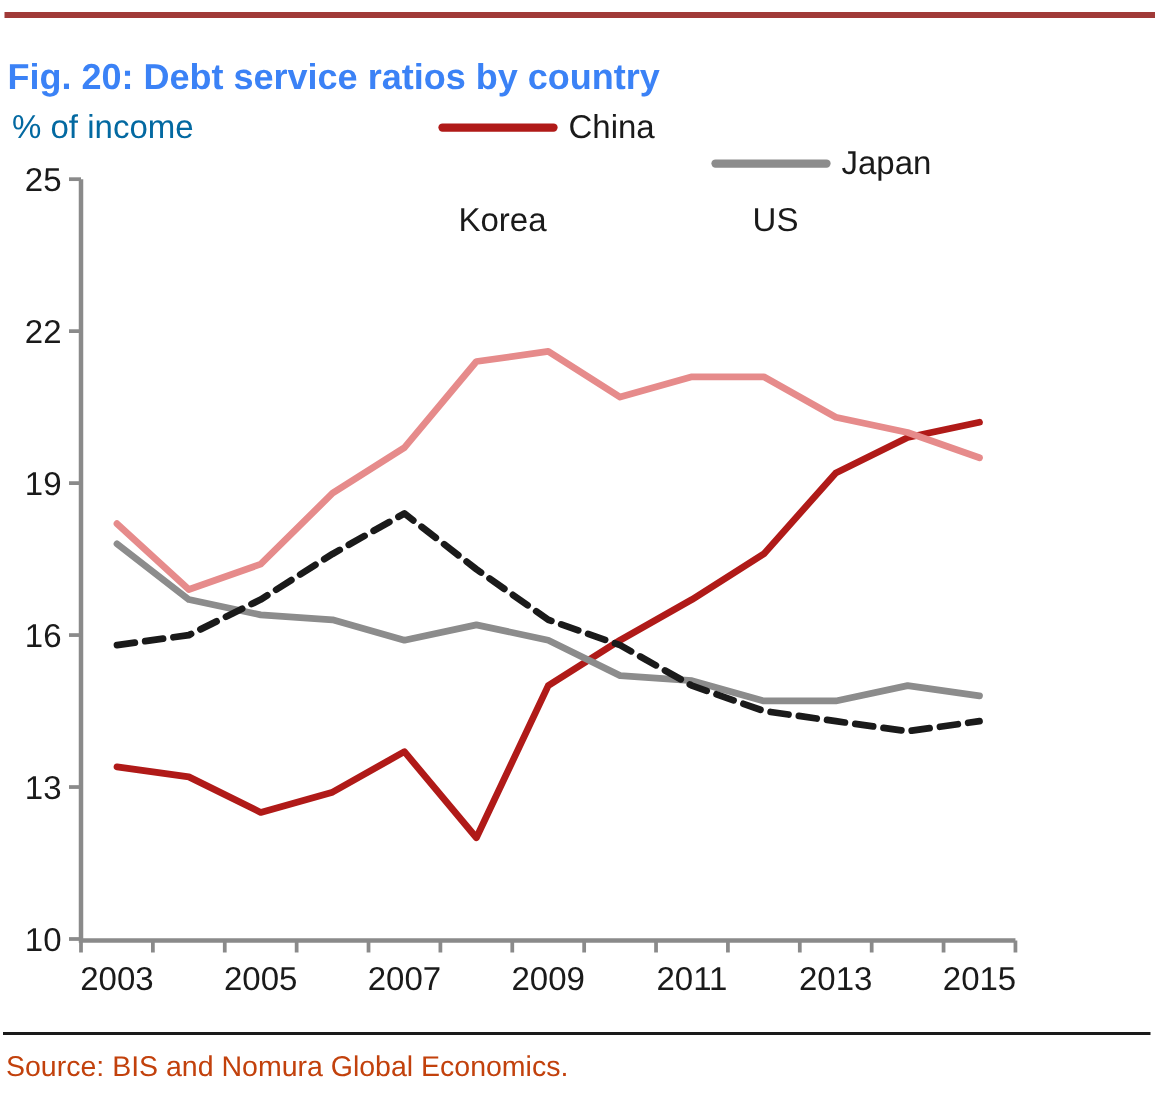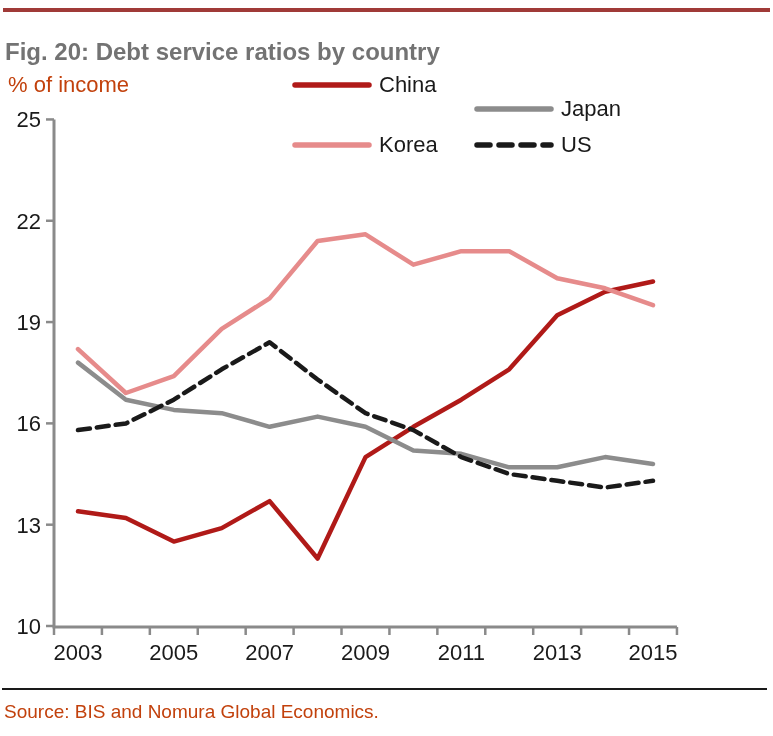--- a/index.html
+++ b/index.html
@@ -1,22 +1,22 @@
 <!DOCTYPE html>
 <html><head>
 <meta charset="utf-8">
 <style>
   html,body{margin:0;padding:0;}
   body{
     width:773px;height:736px;background:#ffffff;position:relative;
     font-family:"Liberation Sans","DejaVu Sans",sans-serif;overflow:hidden;
   }
   .top-rule{position:absolute;top:8px;left:3px;width:767px;height:4px;background:#a03a38;}
-  .fig-title{position:absolute;top:22px;left:5px;font-size:24px;font-weight:bold;color:#737373;white-space:nowrap;}
-  .unit-label{position:absolute;top:72px;left:8px;font-size:22px;color:#c2410c;white-space:nowrap;}
+  .fig-title{position:absolute;top:22px;left:5px;font-size:24px;font-weight:bold;color:#3b82f6;white-space:nowrap;}
+  .unit-label{position:absolute;top:72px;left:8px;font-size:22px;color:#0369a1;white-space:nowrap;}
   .legend-item{position:absolute;display:flex;align-items:center;height:22px;}
   .legend-item .swatch{display:block;margin-right:6px;}
   .legend-item .legend-label{font-size:22px;color:#1a1a1a;white-space:nowrap;text-align:center;}
   #chart-svg{position:absolute;left:0;top:0;}
   .bottom-rule{position:absolute;top:688px;left:2px;width:765px;height:2px;background:#1a1a1a;}
   .source-note{position:absolute;top:701px;left:4px;font-size:19px;color:#c2410c;white-space:nowrap;}
 </style>
 </head>
 <body>
 
@@ -31,27 +31,27 @@
     <line x1="4" y1="6" x2="78" y2="6" stroke-width="5.5" stroke-linecap="round" stroke="#b01a18"></line>
   </svg>
   <span class="legend-label">China</span>
 </div>
 <div class="legend-item" style="left:473px;top:74px;margin-top:24px;">
   <svg class="swatch" width="82" height="12">
     <line x1="4" y1="6" x2="78" y2="6" stroke-width="5.5" stroke-linecap="round" stroke="#8c8c8c"></line>
   </svg>
   <span class="legend-label">Japan</span>
 </div>
-<div class="legend-item" style="left:291px;top:134px;">
+<div class="legend-item" style="left:291px;top:134px;flex-direction:column;">
   <svg class="swatch" width="82" height="12">
     <line x1="4" y1="6" x2="78" y2="6" stroke-width="5.5" stroke-linecap="round" stroke="#e68b8b"></line>
   </svg>
   <span class="legend-label">Korea</span>
 </div>
-<div class="legend-item" style="left:473px;top:134px;">
+<div class="legend-item" style="left:473px;top:134px;flex-direction:column;">
   <svg class="swatch" width="82" height="12">
     <line x1="4" y1="6" x2="78" y2="6" stroke-width="5.5" stroke-linecap="round" stroke="#1a1a1a" stroke-dasharray="13 9"></line>
   </svg>
   <span class="legend-label">US</span>
 </div>
 
 <svg id="chart-svg" width="773" height="736" viewBox="0 0 773 736">
     <line x1="54" y1="119.5" x2="54" y2="627" stroke="#8a8a8a" stroke-width="3"></line>
     <line x1="52.5" y1="627" x2="676.96" y2="627" stroke="#8a8a8a" stroke-width="3"></line>
     <line x1="46" y1="119.44999999999993" x2="54" y2="119.44999999999993" stroke="#8a8a8a" stroke-width="2.5"></line>

